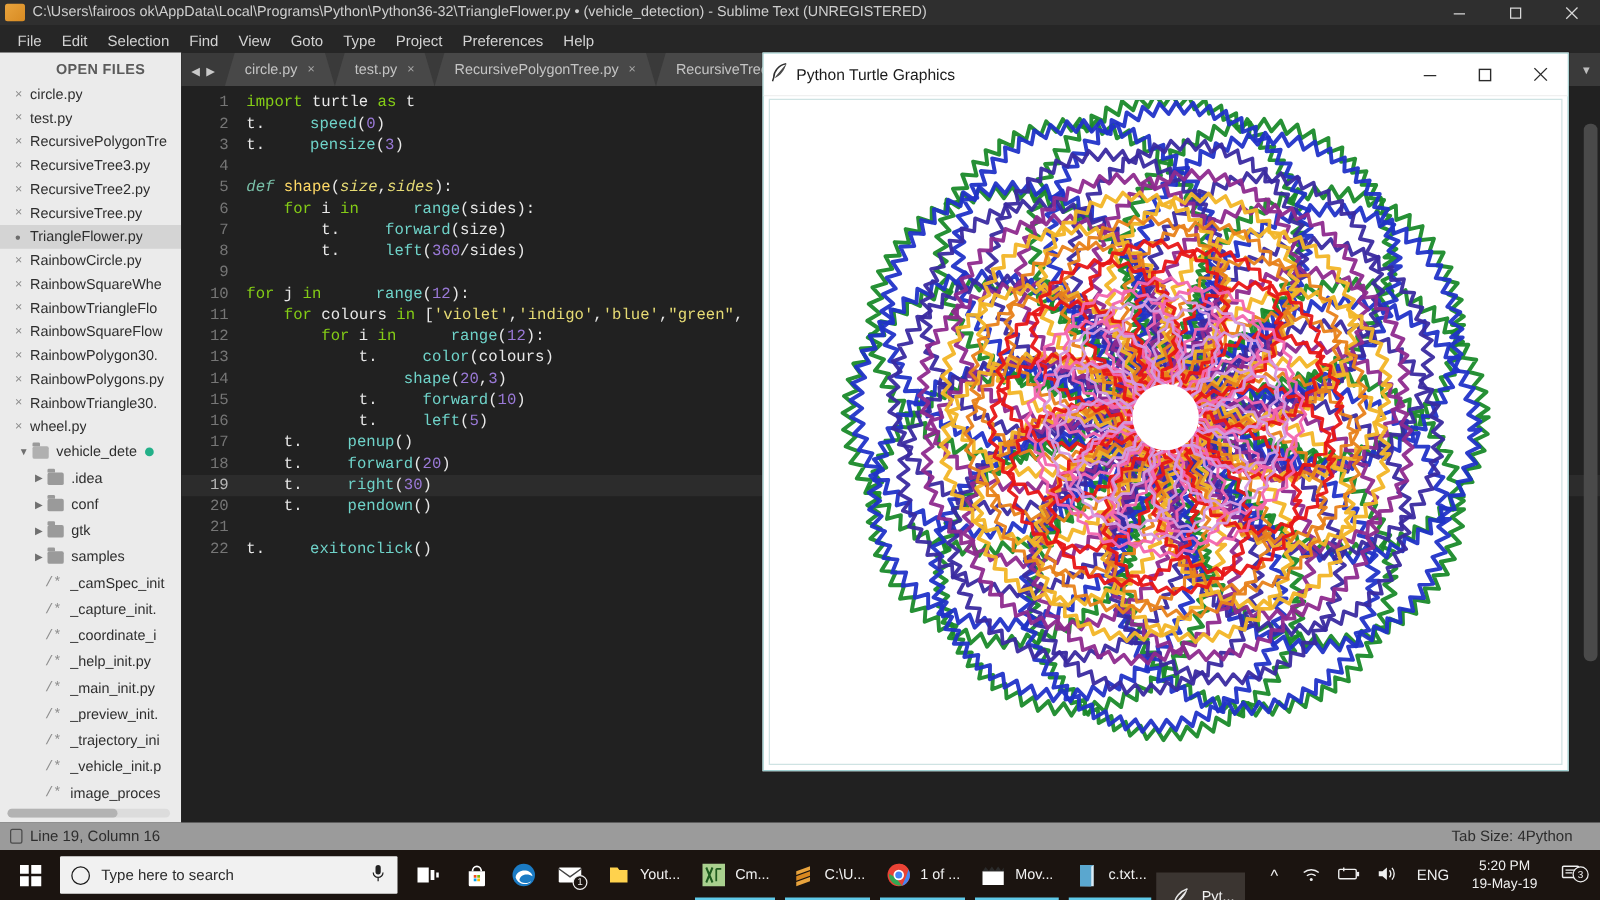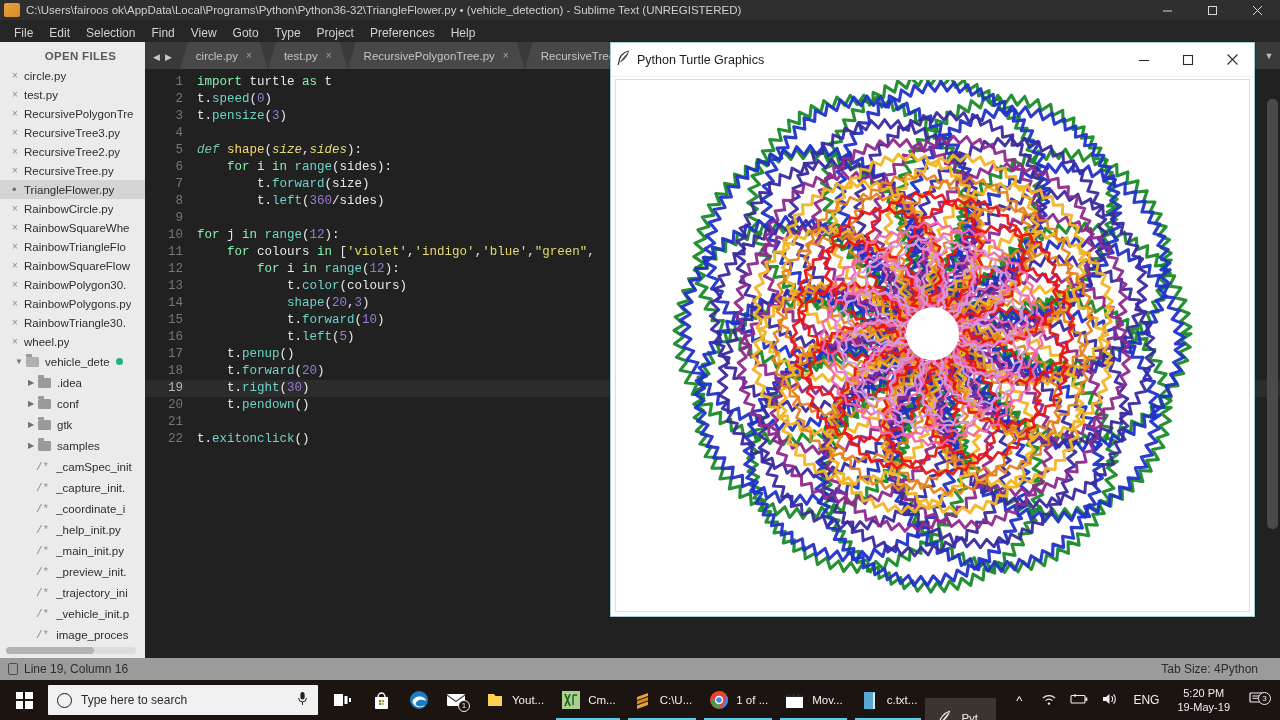--- a/index.html
+++ b/index.html
@@ -101,28 +101,28 @@
     font-family: "Liberation Mono", monospace; font-size: 12.5px; color: #767676;
   }
   .gutter div { height: 17px; line-height: 17px; padding-right: 9px; }
   .gutter div.cur { background: #2c2c2c; color: #b8b8b8; }
   .code {
     flex: 1; padding-top: 5px; font-family: "Liberation Mono", monospace;
     font-size: 12.5px; white-space: pre; overflow: hidden; position: relative;
   }
   .code div { height: 17px; line-height: 17px; padding-left: 5px; }
   .code div.cur { background: #2c2c2c; }
-  .k-kw  { color: #86efac; }
+  .k-kw  { color: #84cc16; }
   .k-fn  { color: #ffd966; }
   .k-def { color: #79c0a8; font-style: italic; }
   .k-var { color: #e6db74; font-style: italic; }
   .k-num { color: #9a79d7; }
   .k-str { color: #e6db74; }
   .k-pln { color: #e8e8e8; }
-  .k-mod { color: #6fd3c9; }
+  .k-mod { color: #6fd3c9; margin-left: 36px; }
 
   .v-scroll {
     position: absolute; right: 2px; top: 30px; width: 11px; height: 555px;
     background: transparent;
   }
   .v-scroll i { display: block; width: 11px; height: 430px; background: #4a4a4a; border-radius: 5px; }
 
   
   .statusbar {
     position: absolute; left: 0; top: 658px; width: 1280px; height: 22px;

